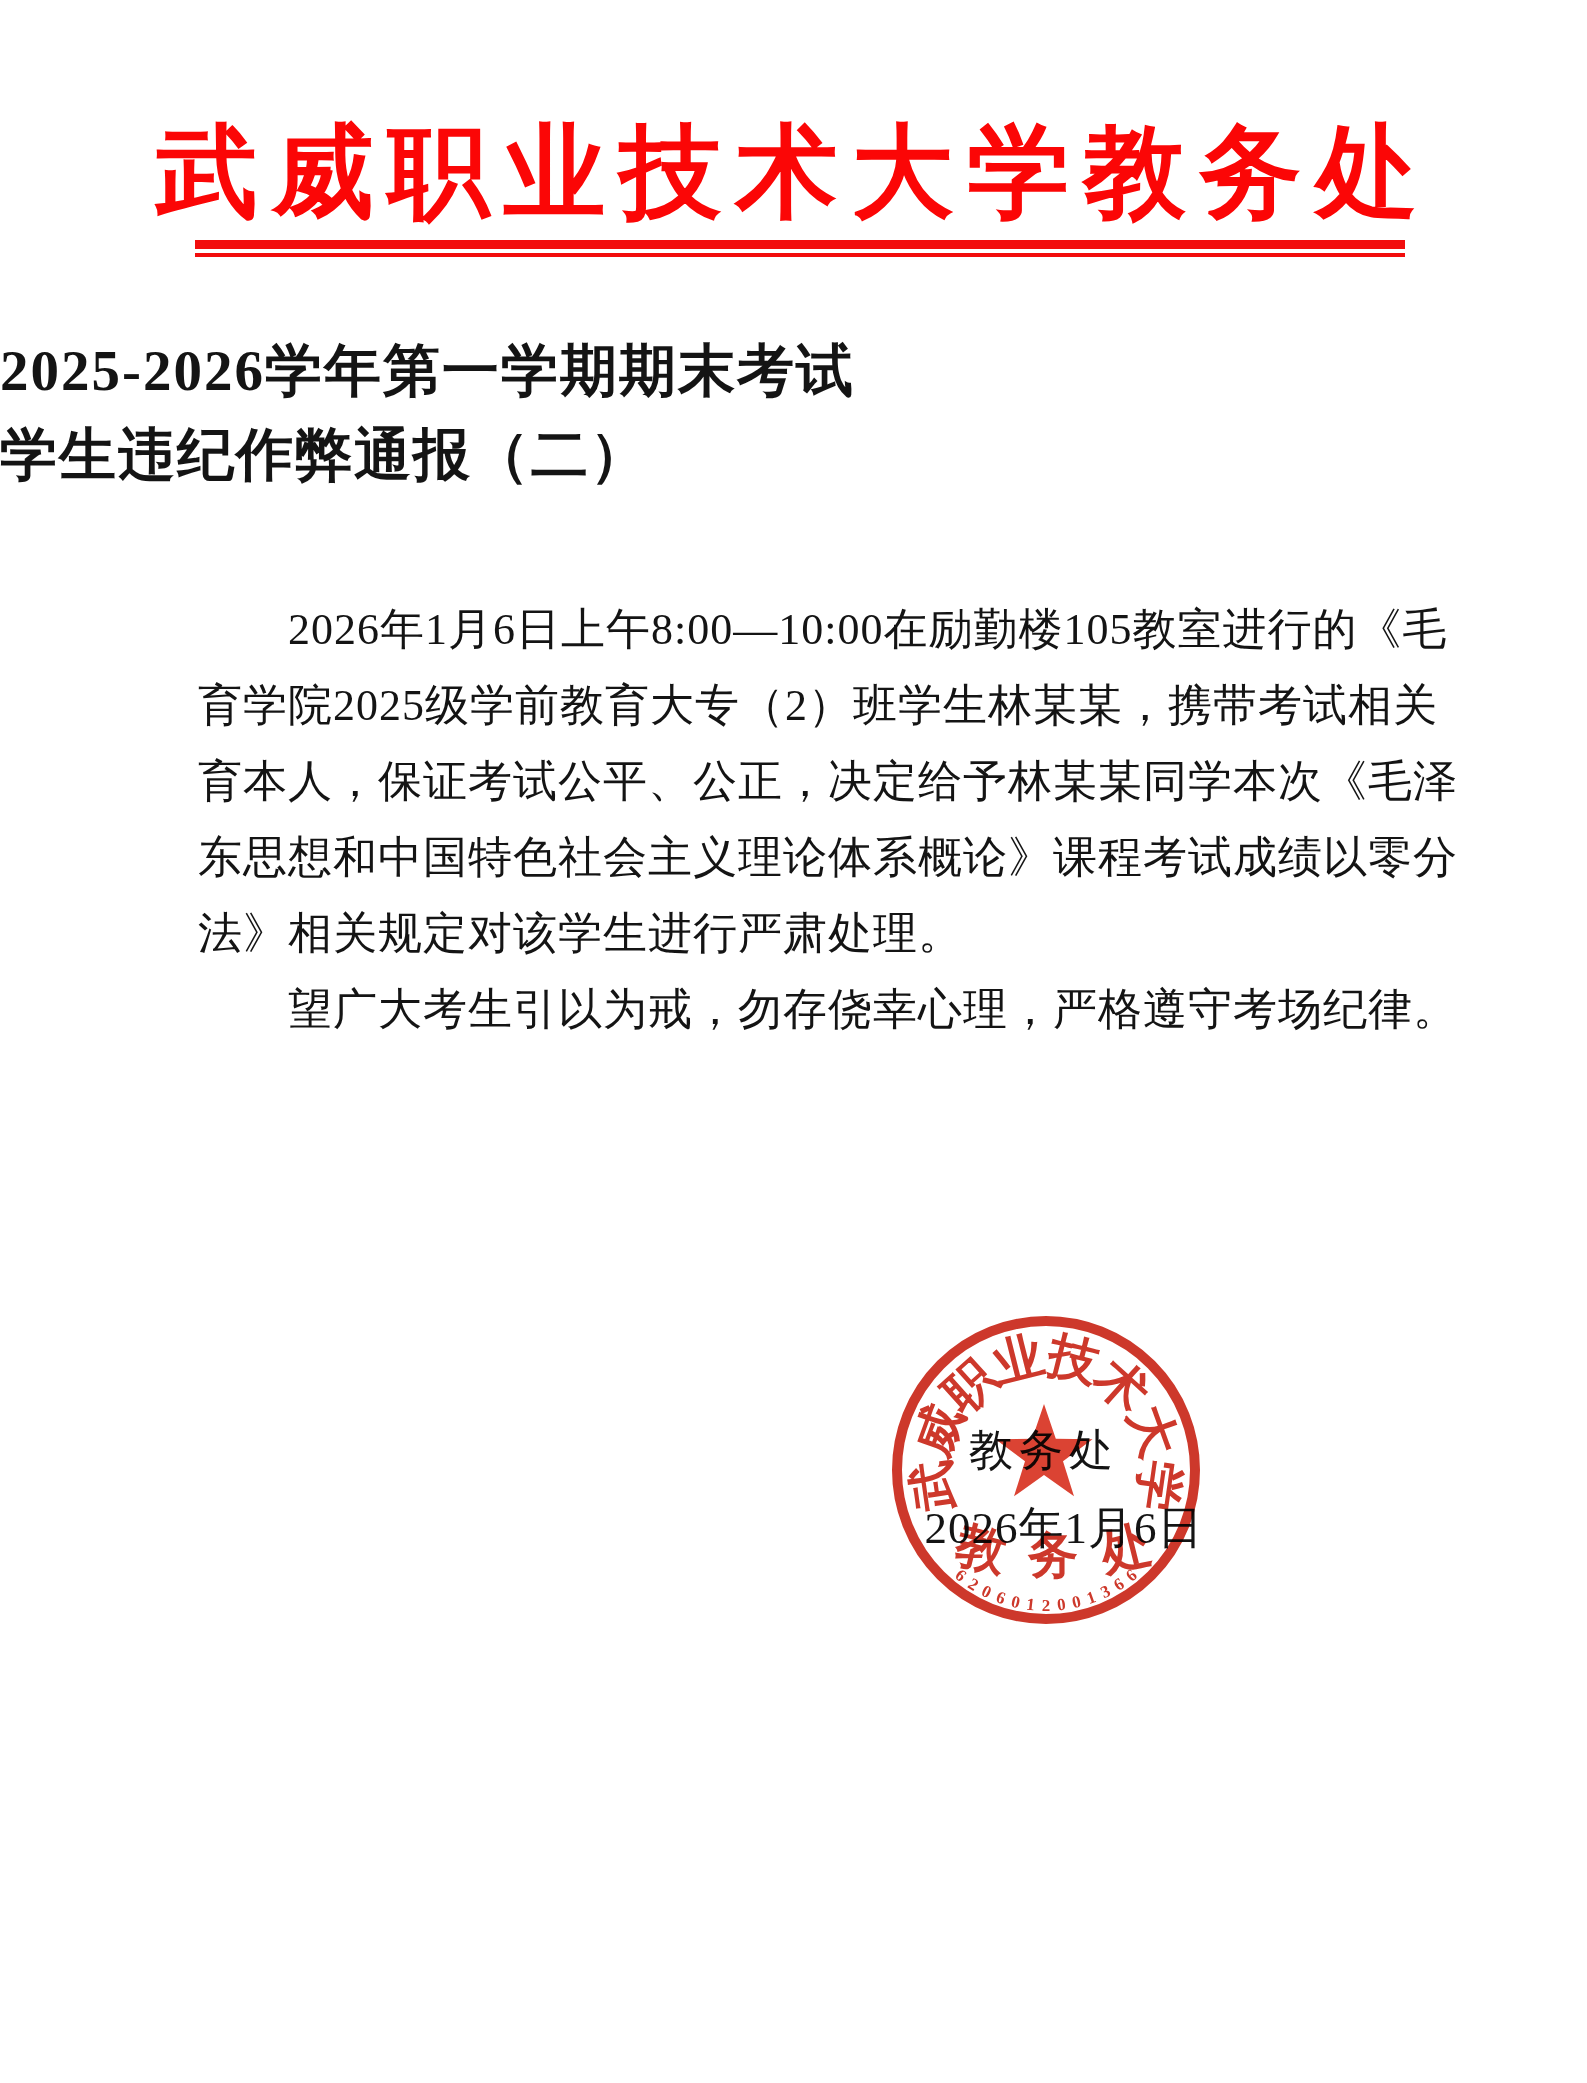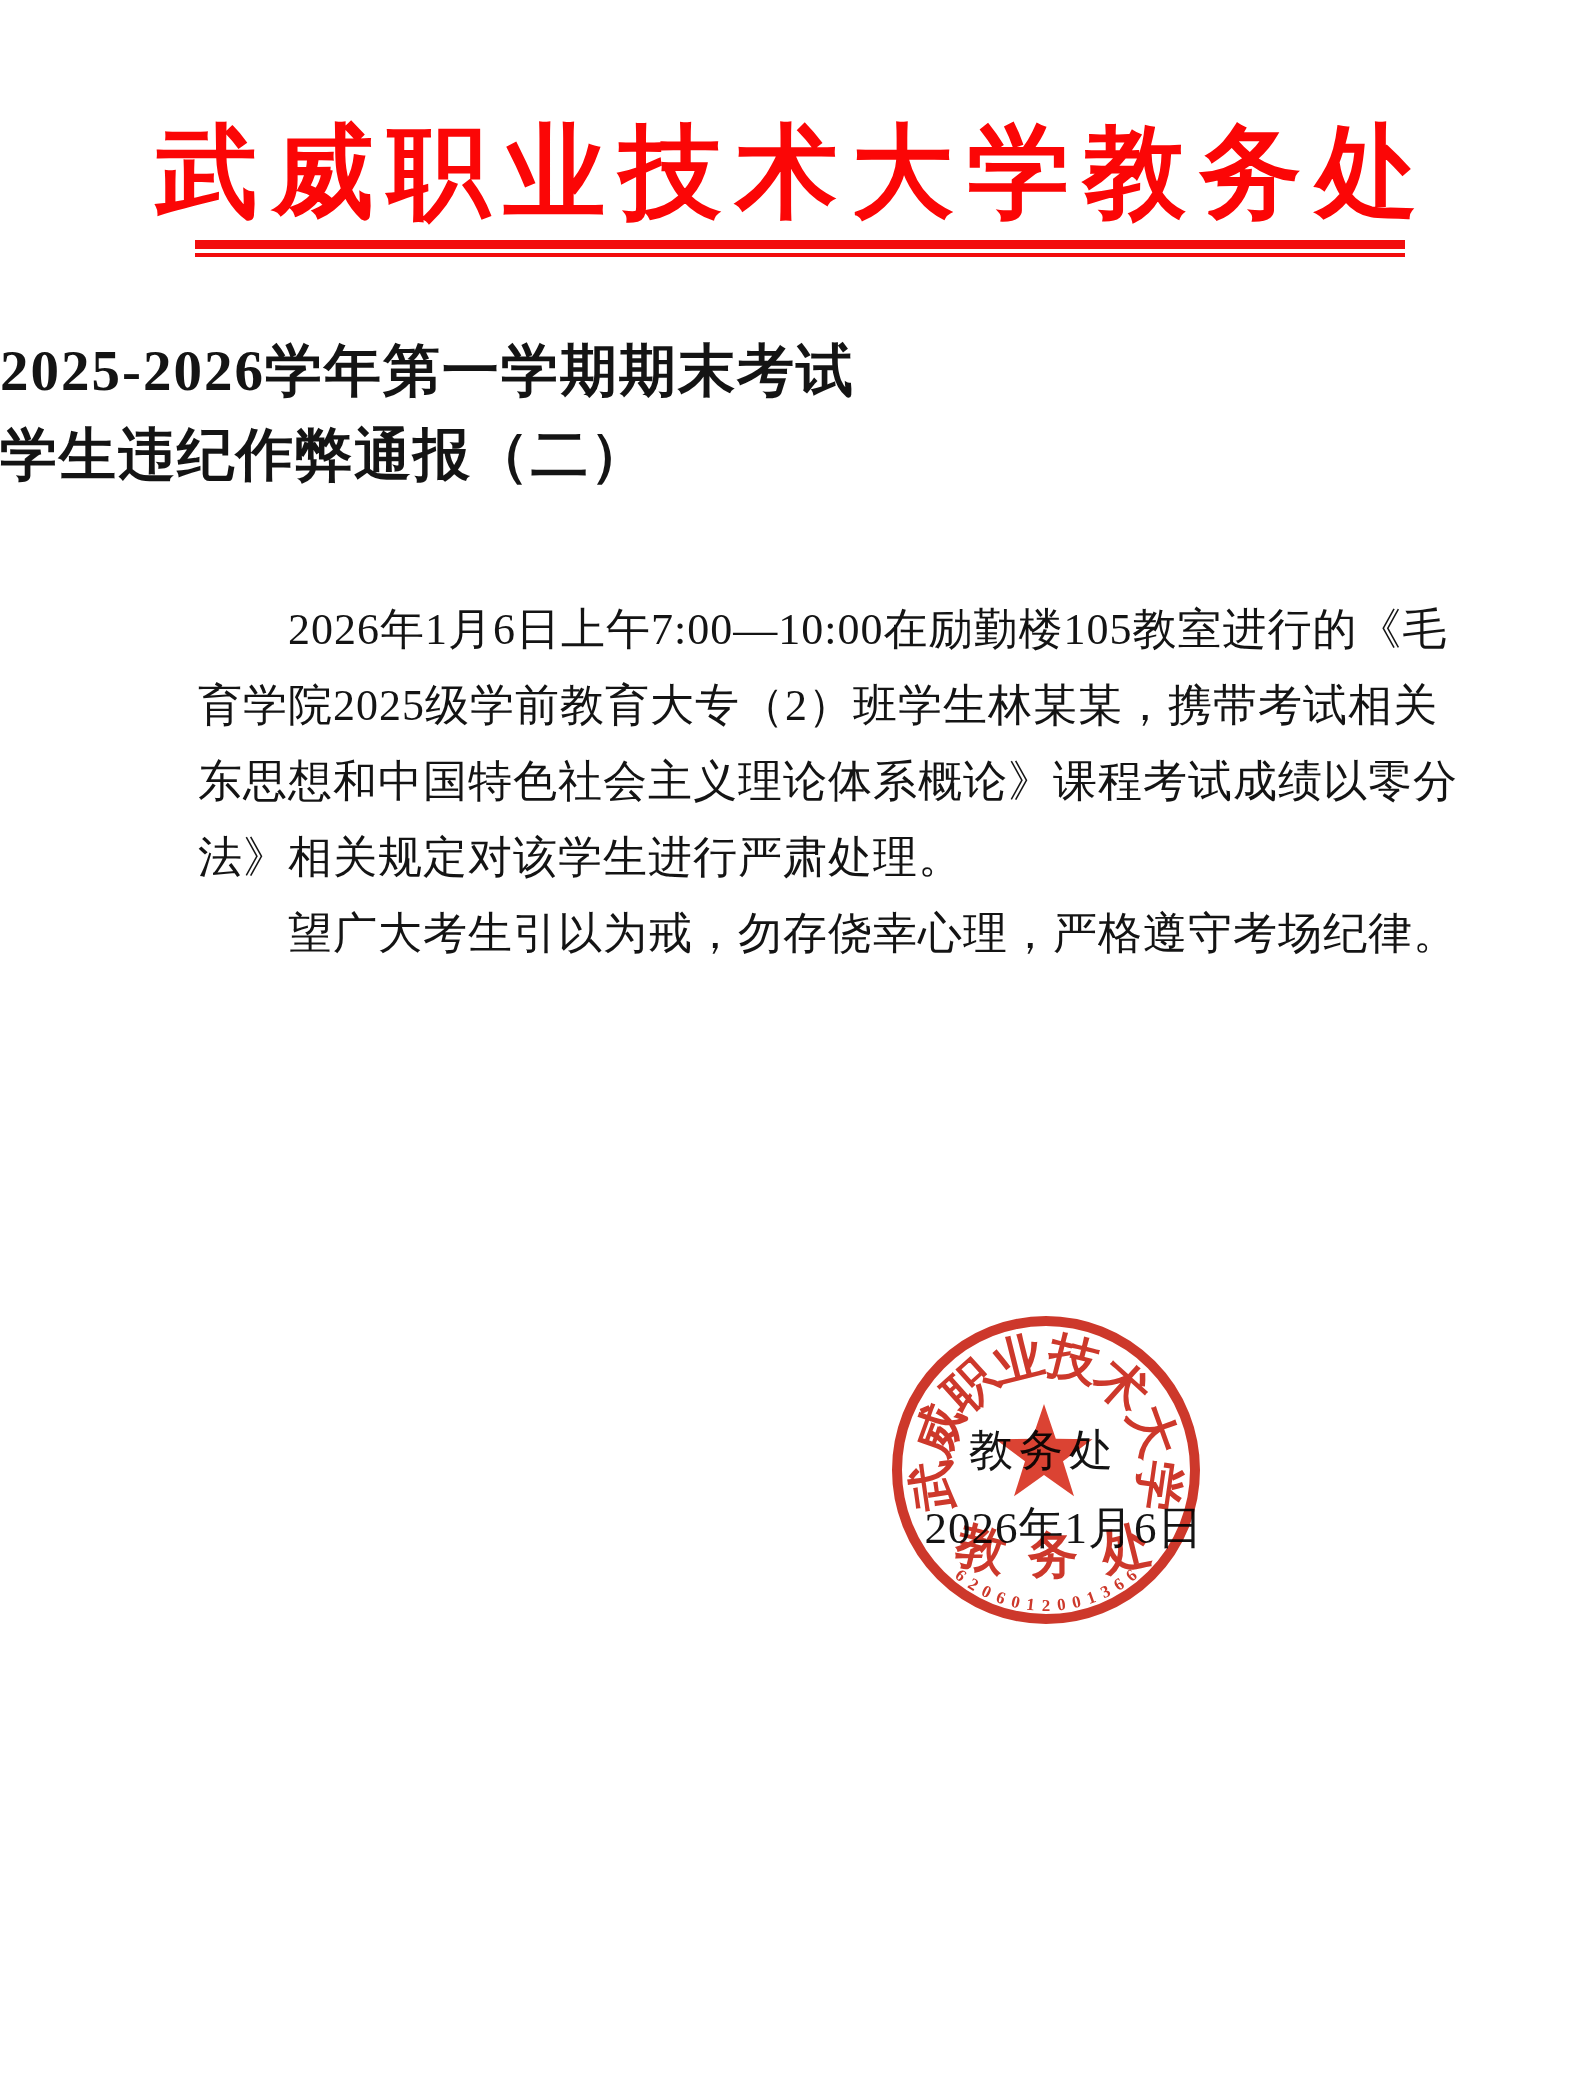--- a/index.html
+++ b/index.html
@@ -68,22 +68,23 @@
 
   <div class="masthead">武威职业技术大学教务处</div>
 
   <div class="rule rule-top-thick"></div>
   <div class="rule rule-top-thin"></div>
 
   <div class="doc-title doc-title-1">2025-2026学年第一学期期末考试</div>
   <div class="doc-title doc-title-2">学生违纪作弊通报（二）</div>
 
   <div class="body-block">
-    <div class="body-line indent">2026年1月6日上午7:00—10:00在励勤楼105教室进行的《毛</div>
+    <div class="body-line indent">2026年1月6日上午8:00—10:00在励勤楼105教室进行的《毛</div>
     <div class="body-line">育学院2025级学前教育大专（2）班学生林某某，携带考试相关</div>
+    <div class="body-line">育本人，保证考试公平、公正，决定给予林某某同学本次《毛泽</div>
     <div class="body-line">东思想和中国特色社会主义理论体系概论》课程考试成绩以零分</div>
     <div class="body-line">法》相关规定对该学生进行严肃处理。</div>
     <div class="body-line indent">望广大考生引以为戒，勿存侥幸心理，严格遵守考场纪律。</div>
   </div>
 
   <div class="sig-line sig-office">教务处</div>
   <div class="sig-line sig-date">2026年1月6日</div>
 
   <svg class="seal" viewBox="0 0 340 340" xmlns="http://www.w3.org/2000/svg">
     <circle cx="170" cy="170" r="149" fill="none" stroke="var(--seal-red)" stroke-width="10"></circle>

